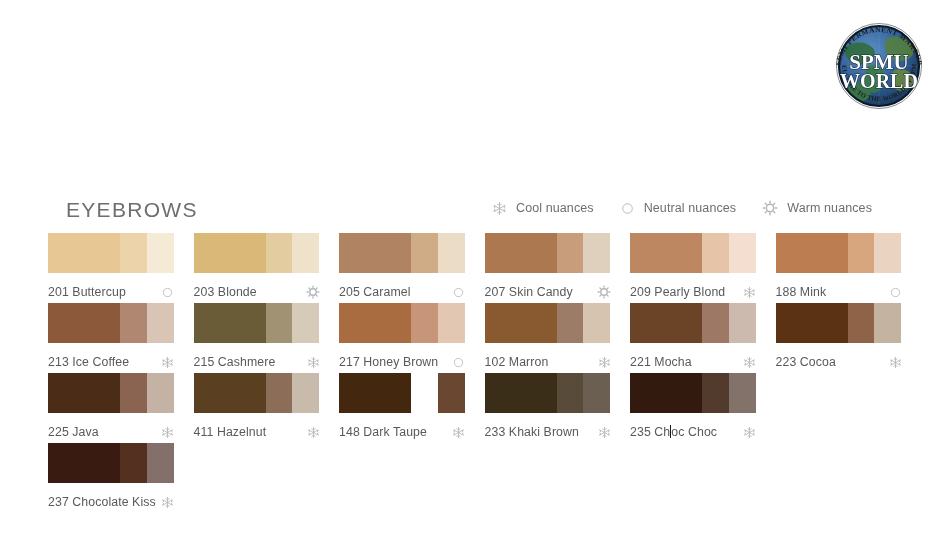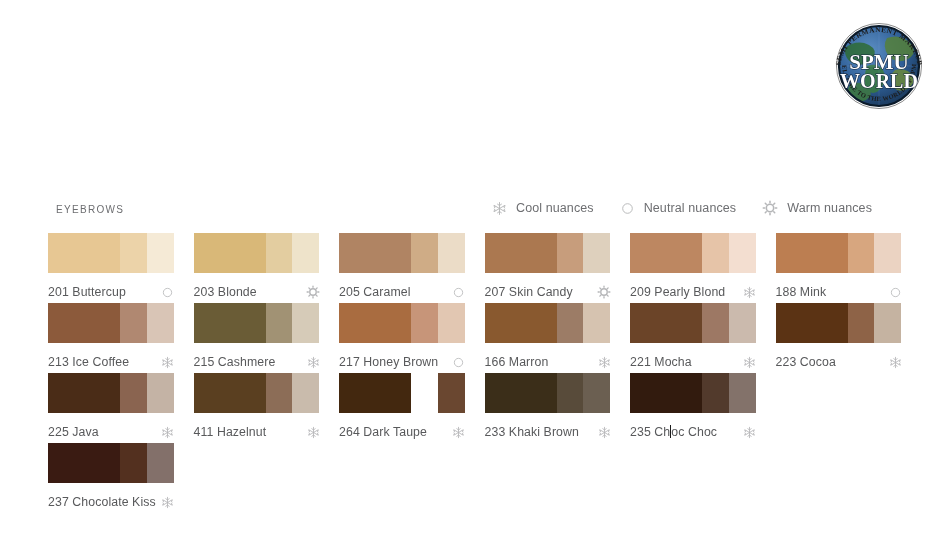--- a/index.html
+++ b/index.html
@@ -29,23 +29,23 @@
   
   #section-header {
     position: absolute;
     left: 52px;
     top: 199px;
     right: 36px;
     height: 26px;
   }
   #page-title {
     position: absolute;
-    left: 4px;
+    left: 14px;
     top: 0;
-    font-size: 10px;
+    font-size: 21px;
     letter-spacing: 1.3px;
     color: #6d6e71;
     font-weight: 400;
     white-space: nowrap;
     line-height: 22px;
   }
 
   
   #legend {
     position: absolute;
@@ -374,21 +374,21 @@
           </span>
         </div>
       </div>
       <div class="swatch-cell">
         <div class="swatch-bands">
           <div class="band-main" style="background: rgb(137, 89, 47);"></div>
           <div class="band-mid" style="background: rgb(156, 124, 102);"></div>
           <div class="band-light" style="background: rgb(214, 195, 176);"></div>
         </div>
         <div class="swatch-caption">
-          <span class="swatch-name">166 Marron</span>
+          <span class="swatch-name">102 Marron</span>
           <span class="swatch-nuance icon">
             <svg width="13" height="13" viewBox="0 0 20 20">
       <g stroke="#b5b6b8" stroke-width="1.3" stroke-linecap="round" fill="none">
         <path d="M10 2 V18 M3.1 6 L16.9 14 M3.1 14 L16.9 6"></path>
         <path d="M7.4 4.2 L10 6.1 L12.6 4.2 M7.4 15.8 L10 13.9 L12.6 15.8"></path>
         <path d="M3.3 9.1 L4.3 7.4 L2.4 6.6 M16.7 10.9 L15.7 12.6 L17.6 13.4"></path>
         <path d="M2.4 13.4 L4.3 12.6 L3.3 10.9 M17.6 6.6 L15.7 7.4 L16.7 9.1"></path>
       </g>
             </svg>
           </span>
@@ -476,21 +476,21 @@
           </span>
         </div>
       </div>
       <div class="swatch-cell">
         <div class="swatch-bands">
           <div class="band-main" style="background: rgb(67, 40, 15);"></div>
           <div class="band-mid"></div>
           <div class="band-light" style="background: rgb(106, 71, 48);"></div>
         </div>
         <div class="swatch-caption">
-          <span class="swatch-name">264 Dark Taupe</span>
+          <span class="swatch-name">148 Dark Taupe</span>
           <span class="swatch-nuance icon">
             <svg width="13" height="13" viewBox="0 0 20 20">
       <g stroke="#b5b6b8" stroke-width="1.3" stroke-linecap="round" fill="none">
         <path d="M10 2 V18 M3.1 6 L16.9 14 M3.1 14 L16.9 6"></path>
         <path d="M7.4 4.2 L10 6.1 L12.6 4.2 M7.4 15.8 L10 13.9 L12.6 15.8"></path>
         <path d="M3.3 9.1 L4.3 7.4 L2.4 6.6 M16.7 10.9 L15.7 12.6 L17.6 13.4"></path>
         <path d="M2.4 13.4 L4.3 12.6 L3.3 10.9 M17.6 6.6 L15.7 7.4 L16.7 9.1"></path>
       </g>
             </svg>
           </span>

